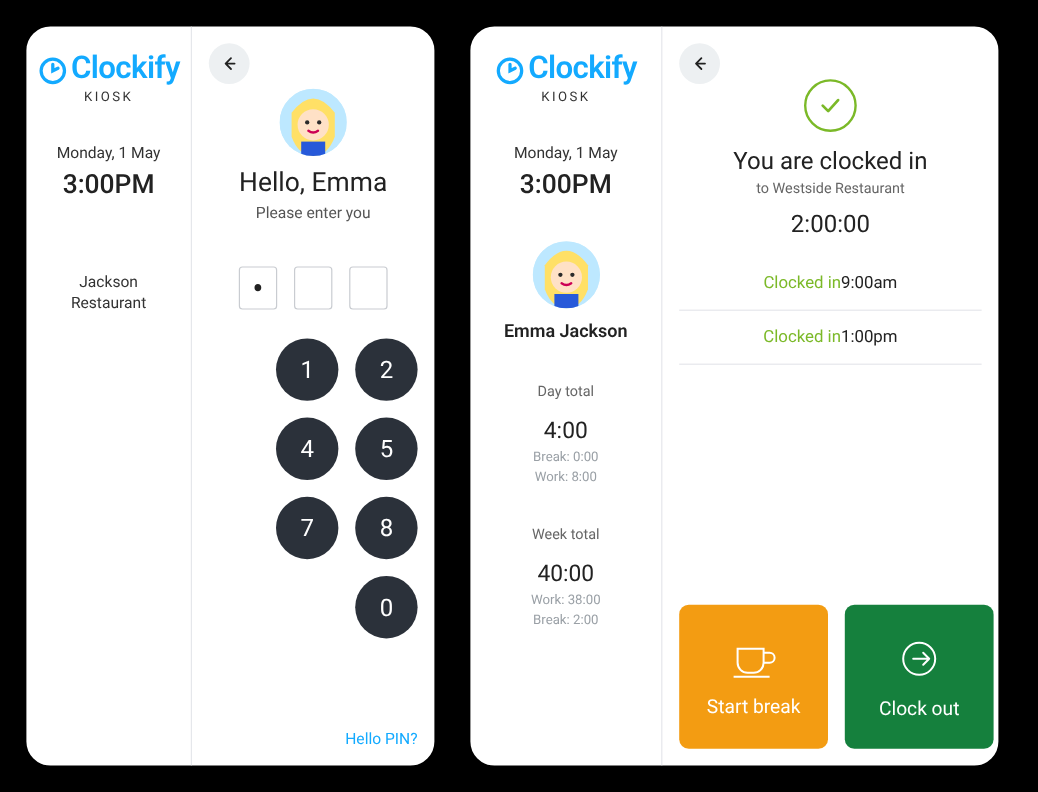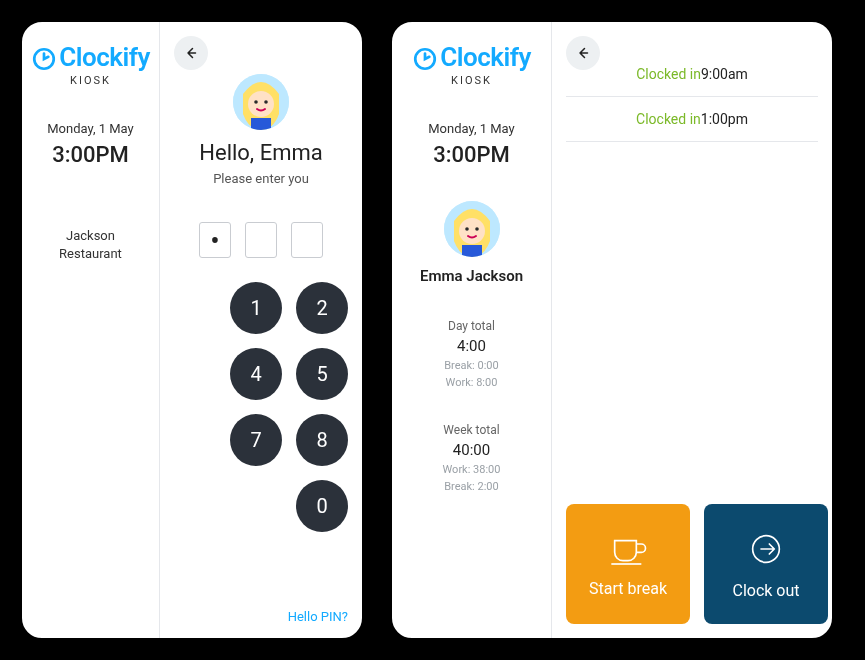--- a/index.html
+++ b/index.html
@@ -89,21 +89,21 @@
     cursor: pointer;
   }
   .phone1 .key-zero { grid-column: 2; }
 
   .forgot { position: absolute; bottom: 14px; right: 14px; color: #13aaff; font-size: 13px; cursor:pointer;}
 
   
   .sidebar .avatar2 { margin-top: 34px; }
   .user-name { font-size: 15px; font-weight: 600; color: #222; margin-top: 10px; }
   .stats-label { font-size: 12px; color: #666; margin-top: 34px; }
-  .stats-val { font-size: 15px; color: #222; margin-top: 4px; }
+  .stats-val { font-size: 19px; color: #222; margin-top: 14px; }
   .stats-sub { font-size: 11px; color: #9aa0a6; margin-top: 4px;}
 
   .status-area { width: 100%; display:flex; flex-direction:column; align-items:center; margin-top: 30px;}
   .check-circle {
     width: 44px; height: 44px; border-radius:50%;
     border: 2px solid #7bb928;
     display:flex; align-items:center; justify-content:center;
   }
   .status-title { font-size: 20px; color:#222; margin-top: 12px; }
   .status-sub { font-size: 12px; color:#666; margin-top: 4px;}
@@ -128,21 +128,21 @@
     flex: 1;
     border-radius: 8px;
     height: 120px;
     display:flex; flex-direction:column; align-items:center; justify-content:center;
     gap: 12px;
     color:#fff;
     font-size: 16px;
     cursor:pointer;
   }
   .btn-orange { background: #f39c12; }
-  .btn-slate { background: #0c4a6e; }
+  .btn-slate { background: #15803d; }
 </style>
 </head>
 <body>
 
 <div class="phone phone1">
   <div class="sidebar">
     <div class="logo">
       <svg width="26" height="26" viewBox="0 0 24 24">
         <circle cx="12" cy="12" r="9" fill="none" stroke="#13aaff" stroke-width="2.5"></circle>
         <path d="M12 7 v5 l4 -2" fill="none" stroke="#13aaff" stroke-width="2.5" stroke-linecap="round"></path>
@@ -234,20 +234,30 @@
     <div class="stats-sub">Break: 2:00</div>
   </div>
 
   <div class="main">
     <div class="back-btn">
       <svg width="18" height="18" viewBox="0 0 24 24">
         <path d="M14 6 L8 12 L14 18 M8 12 H18" fill="none" stroke="#222" stroke-width="2" stroke-linecap="round" stroke-linejoin="round"></path>
       </svg>
     </div>
 
+    <div class="status-area">
+      <div class="check-circle">
+        <svg width="22" height="22" viewBox="0 0 24 24">
+          <path d="M5 12 L10 17 L19 7" fill="none" stroke="#7bb928" stroke-width="2.5" stroke-linecap="round" stroke-linejoin="round"></path>
+        </svg>
+      </div>
+      <div class="status-title">You are clocked in</div>
+      <div class="status-sub">to Westside Restaurant</div>
+      <div class="duration">2:00:00</div>
+    </div>
 
     <div class="log">
       <div class="log-row">
         <span class="l-in">Clocked in</span>
         <span class="l-time">9:00am</span>
       </div>
       <div class="log-row">
         <span class="l-in">Clocked in</span>
         <span class="l-time">1:00pm</span>
       </div>

